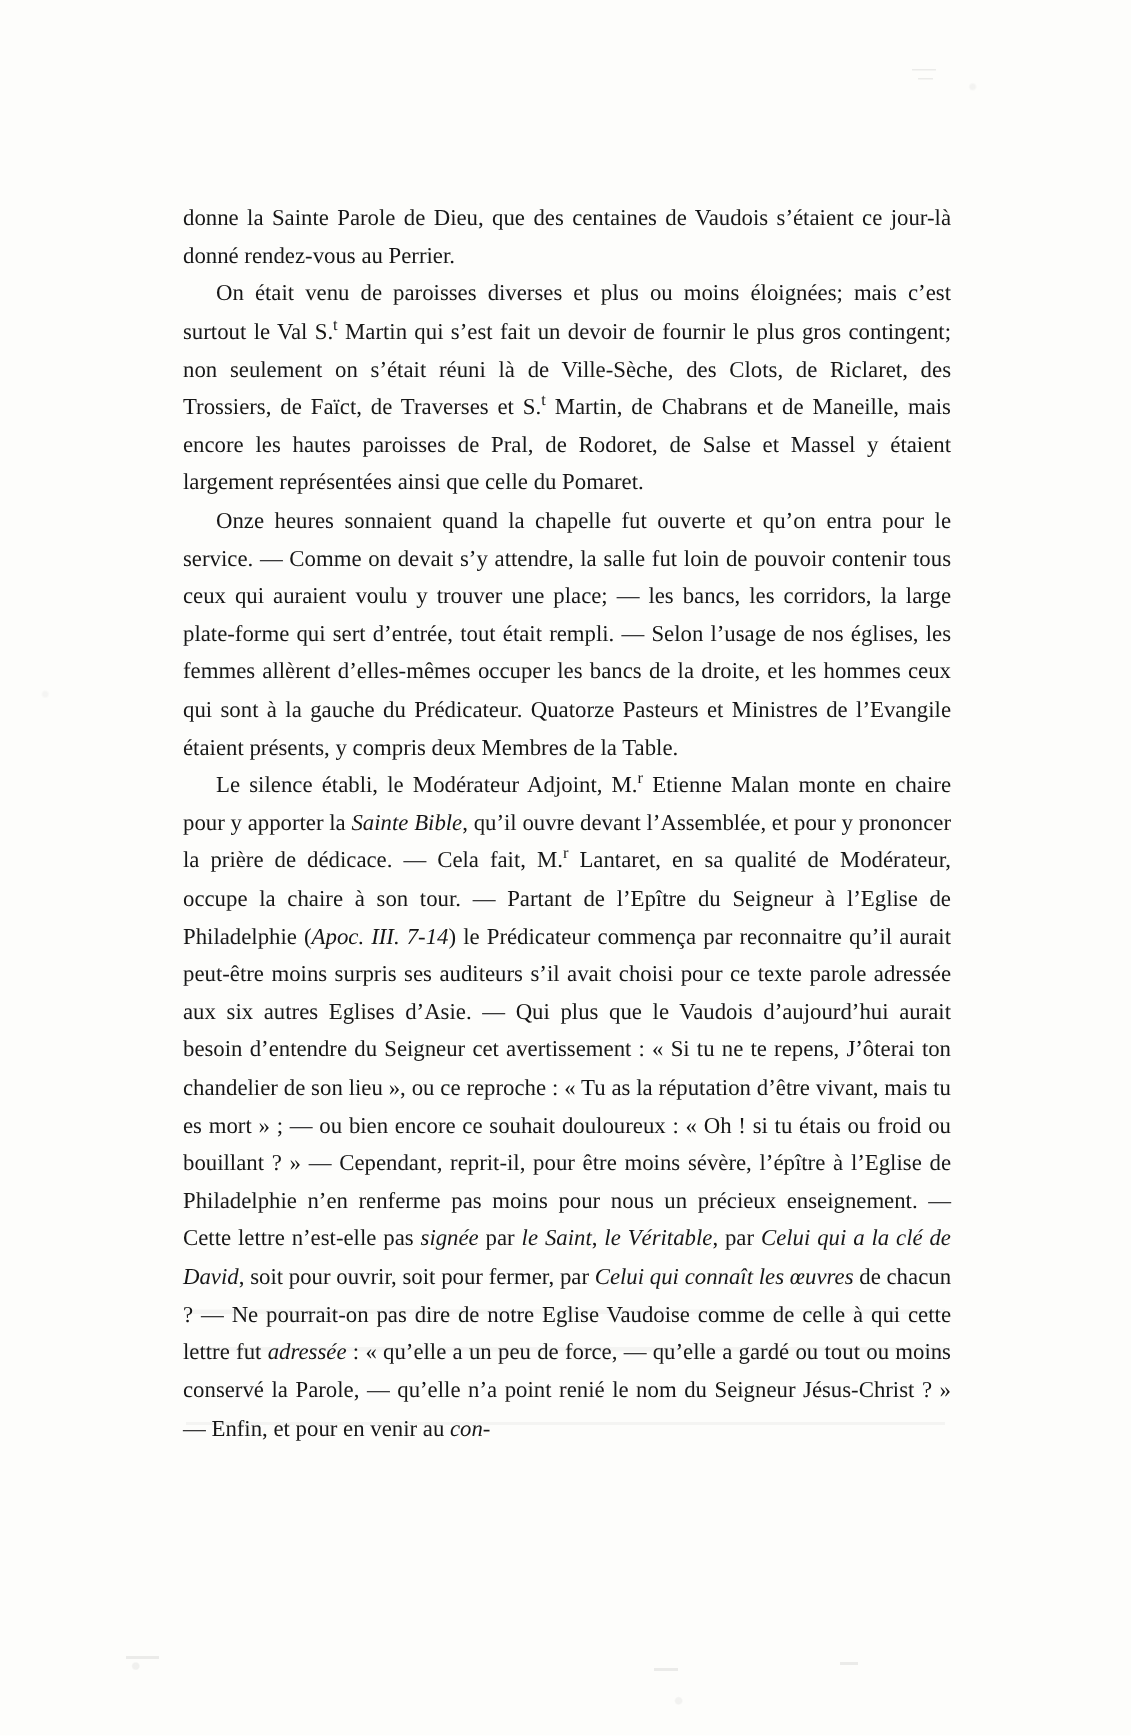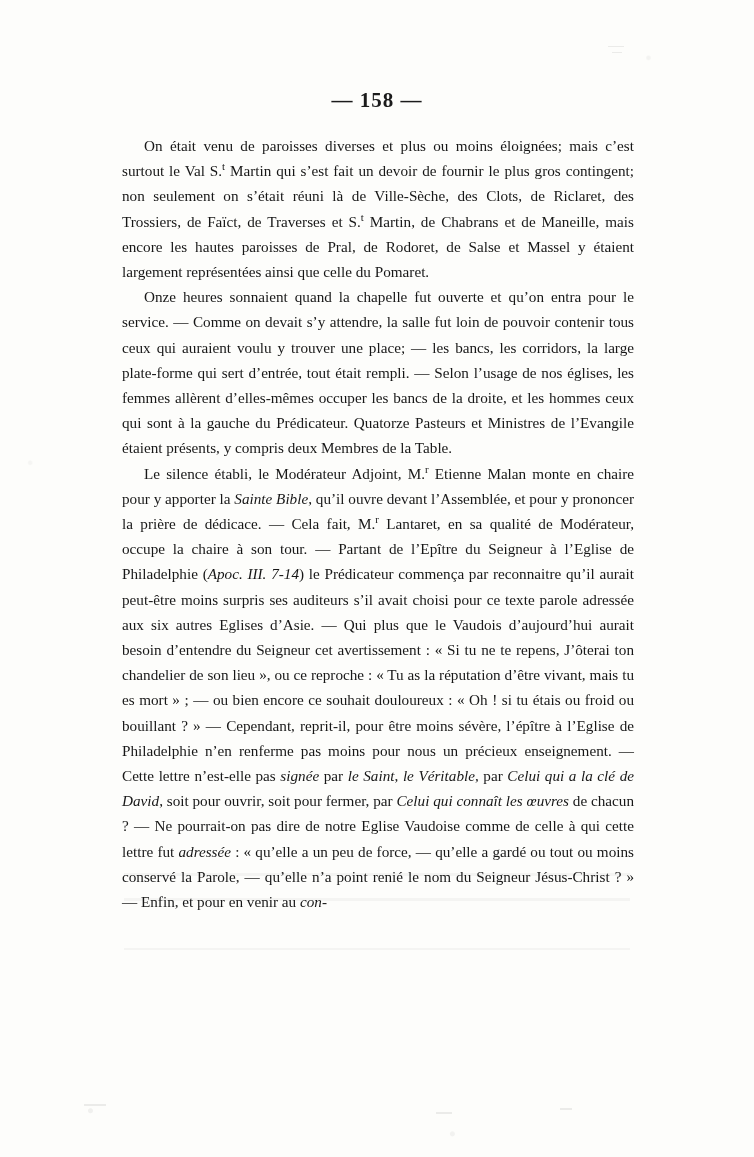--- a/index.html
+++ b/index.html
@@ -86,23 +86,23 @@
 <body>
 
 <div class="page">
 
   <div class="corner-mark" style="left:608px; top:46px; width:16px; height:1px;"></div>
   <div class="corner-mark" style="left:612px; top:52px; width:10px; height:1px;"></div>
   <div class="corner-mark" style="left:84px; top:1104px; width:22px; height:2px;"></div>
   <div class="corner-mark" style="left:436px; top:1112px; width:16px; height:2px;"></div>
   <div class="corner-mark" style="left:560px; top:1108px; width:12px; height:2px;"></div>
 
-  <div class="page-number">— 158 —</div>
 
   <div class="text-block" id="body-text">
+      <p><span>donne la Sainte Parole de Dieu, que des centaines de Vaudois s’étaient ce jour-là donné rendez-vous au Perrier.</span></p>
       <p class="indent"><span>On était venu de paroisses diverses et plus ou moins éloignées; mais c’est surtout le Val S.</span><span class="sup">t</span><span> Martin qui s’est fait un devoir de fournir le plus gros contingent; non seulement on s’était réuni là de Ville-Sèche, des Clots, de Riclaret, des Trossiers, de Faïct, de Traverses et S.</span><span class="sup">t</span><span> Martin, de Chabrans et de Maneille, mais encore les hautes paroisses de Pral, de Rodoret, de Salse et Massel y étaient largement représentées ainsi que celle du Pomaret.</span></p>
       <p class="indent"><span>Onze heures sonnaient quand la chapelle fut ouverte et qu’on entra pour le service. — Comme on devait s’y attendre, la salle fut loin de pouvoir contenir tous ceux qui auraient voulu y trouver une place; — les bancs, les corridors, la large plate-forme qui sert d’entrée, tout était rempli. — Selon l’usage de nos églises, les femmes allèrent d’elles-mêmes occuper les bancs de la droite, et les hommes ceux qui sont à la gauche du Prédicateur. Quatorze Pasteurs et Ministres de l’Evangile étaient présents, y compris deux Membres de la Table.</span></p>
       <p class="indent"><span>Le silence établi, le Modérateur Adjoint, M.</span><span class="sup">r</span><span> Etienne Malan monte en chaire pour y apporter la </span><i>Sainte Bible</i><span>, qu’il ouvre devant l’Assemblée, et pour y prononcer la prière de dédicace. — Cela fait, M.</span><span class="sup">r</span><span> Lantaret, en sa qualité de Modérateur, occupe la chaire à son tour. — Partant de l’Epître du Seigneur à l’Eglise de Philadelphie (</span><i>Apoc. III. 7-14</i><span>) le Prédicateur commença par reconnaitre qu’il aurait peut-être moins surpris ses auditeurs s’il avait choisi pour ce texte parole adressée aux six autres Eglises d’Asie. — Qui plus que le Vaudois d’aujourd’hui aurait besoin d’entendre du Seigneur cet avertissement : « Si tu ne te repens, J’ôterai ton chandelier de son lieu », ou ce reproche : « Tu as la réputation d’être vivant, mais tu es mort » ; — ou bien encore ce souhait douloureux : « Oh ! si tu étais ou froid ou bouillant ? » — Cependant, reprit-il, pour être moins sévère, l’épître à l’Eglise de Philadelphie n’en renferme pas moins pour nous un précieux enseignement. — Cette lettre n’est-elle pas </span><i>signée</i><span> par </span><i>le Saint</i><span>, </span><i>le Véritable</i><span>, par </span><i>Celui qui a la clé de David</i><span>, soit pour ouvrir, soit pour fermer, par </span><i>Celui qui connaît les œuvres</i><span> de chacun ? — Ne pourrait-on pas dire de notre Eglise Vaudoise comme de celle à qui cette lettre fut </span><i>adressée</i><span> : « qu’elle a un peu de force, — qu’elle a gardé ou tout ou moins conservé la Parole, — qu’elle n’a point renié le nom du Seigneur Jésus-Christ ? » — Enfin, et pour en venir au </span><i>con-</i></p>
     </div>
 
   <div class="smudge" style="left:124px; top:873px; width:506px; height:3px;"></div>
   <div class="smudge" style="left:124px; top:898px; width:506px; height:3px;"></div>
   <div class="smudge" style="left:124px; top:948px; width:506px; height:2px;"></div>
 </div>
 

